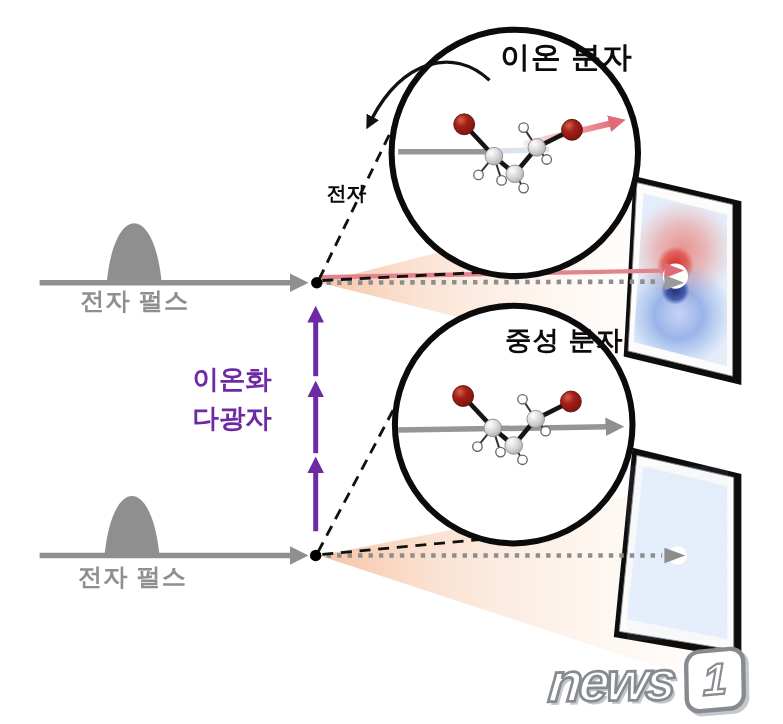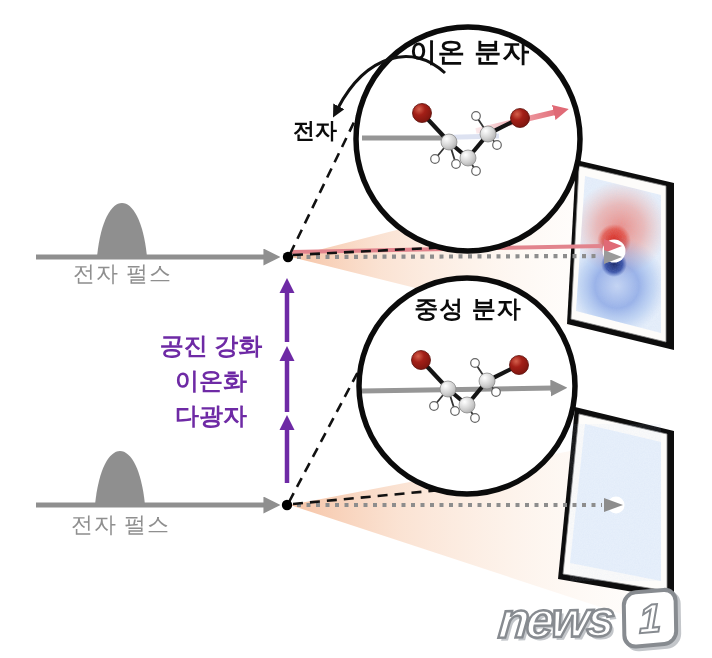--- a/index.html
+++ b/index.html
@@ -1,22 +1,22 @@
 <!DOCTYPE html>
 <html style="--c-purple: #6e2aa5; --c-gray: #8f8f8f; --c-dark: #111111; --c-pink: #e2848d; --c-pink_deep: #e06a76; --c-cone: #ef9a5e; --c-red_signal: #e02c1c; --c-blue_signal: #2f62d8; --c-blue_core: #1b2b6e; --c-bromine: #a31f17; --c-carbon: #cfcfcf; --c-panel_face: #e9f1fb;"><head>
 <meta charset="utf-8">
 <style>
   html,body{margin:0;padding:0;background:#fff;}
   .stage{position:relative;width:712px;height:658px;background:#fff;overflow:hidden;
          font-family:"Liberation Sans","DejaVu Sans",sans-serif;}
   .stage svg{position:absolute;left:0;top:0;}
   .label{position:absolute;text-align:center;white-space:nowrap;}
-  .circle-title{font-size:27px;font-weight:800;color:#0b0b0b;letter-spacing:1px;}
-  .electron-label{font-size:22px;font-weight:700;color:#0b0b0b;}
-  .pulse-label{font-size:22px;font-weight:400;color:var(--c-gray,#8f8f8f);letter-spacing:1px;text-align:center;}
+  .circle-title{font-size:27px;font-weight:800;color:#0b0b0b;letter-spacing:1px;margin-left:45px;}
+  .electron-label{font-size:18px;font-weight:700;color:#0b0b0b;margin-top:48px;}
+  .pulse-label{font-size:22px;font-weight:700;color:var(--c-gray,#8f8f8f);letter-spacing:1px;text-align:center;}
   .rempi{font-size:24px;font-weight:800;color:var(--c-purple,#6e2aa5);line-height:35px;}
   
   .logo{position:absolute;left:499px;top:584px;width:210px;height:70px;display:flex;
         align-items:center;transform:rotate(-1deg);}
   .logo-news{display:inline-block;font-style:italic;font-weight:900;font-size:50px;
         letter-spacing:-3px;color:#fff;transform:skewX(-6deg);
         -webkit-text-stroke:2.5px #878b90;
         text-shadow:3px 3px 0 #c3c6ca;}
   .logo-box{display:inline-block;position:relative;width:48px;height:50px;margin-left:10px;
         background:#fff;border:4px solid #878b90;border-radius:14px 14px 14px 14px;
@@ -196,21 +196,20 @@
     <use href="#molecule" transform="translate(467,386)"></use>
   </g>
 </svg>
 
 <div class="label circle-title" style="left:405px;top:34px;width:130px;">이온 분자</div>
 <div class="label circle-title" style="left:403px;top:293px;width:130px;font-size:24px;">중성 분자</div>
 <div class="label electron-label" style="left:292px;top:116px;width:46px;">전자</div>
 <div class="label pulse-label" style="left:55px;top:259px;width:135px;">전자 펄스</div>
 <div class="label pulse-label" style="left:53px;top:510px;width:135px;">전자 펄스</div>
 <div class="label rempi" style="left:148px;top:328px;width:126px;">
-  <div>공진 강화</div>
   <div>이온화</div>
   <div>다광자</div>
 </div>
 
 <div class="logo">
   <span class="logo-news">news</span>
   <span class="logo-box">
     <span class="logo-one">1</span>
   </span>
 </div>

